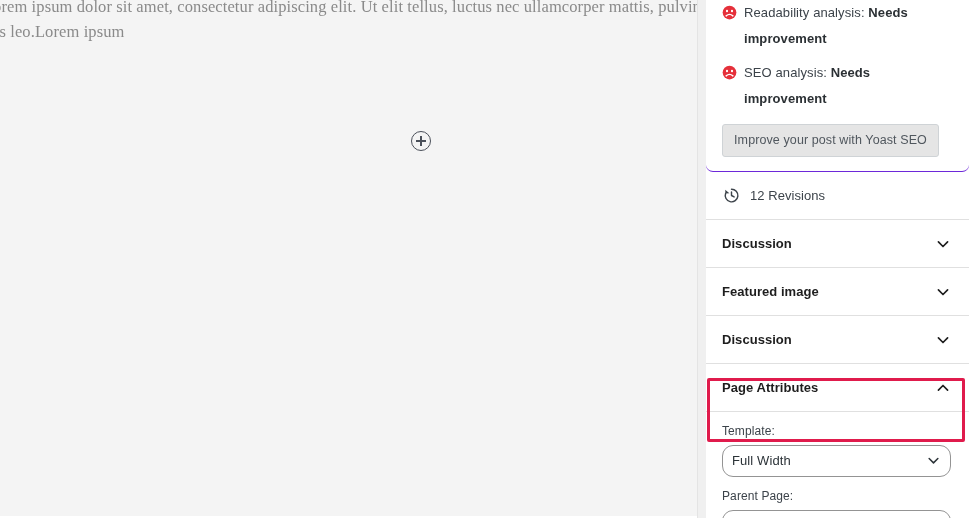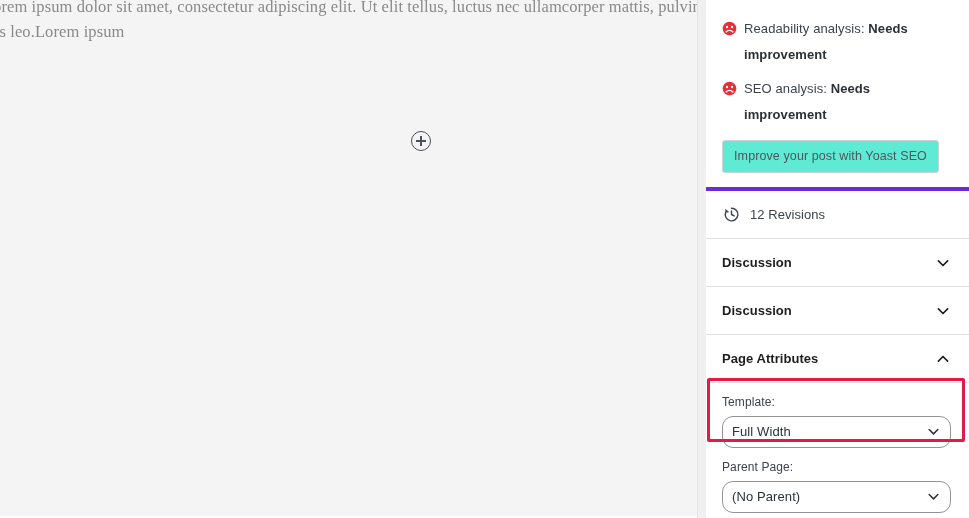--- a/index.html
+++ b/index.html
@@ -94,22 +94,23 @@
     flex: 1 1 auto;
     height: 518px;
     background: #ffffff;
     overflow: hidden;
     font-size: 13px;
     color: #1e1e1e;
   }
 
   
   .yoast-block {
-    padding: 16px 16px 14px 16px;
-    border-bottom: 4px solid #6d28d9;
+    padding: 0 16px 14px 16px;
+    border-bottom: 1px solid #6d28d9;
+    border-radius: 7px;
   }
 
   .analysis-row {
     display: flex;
     align-items: flex-start;
     font-size: 13px;
     line-height: 26px;
     color: #3c434a;
     letter-spacing: .1px;
   }
@@ -124,21 +125,21 @@
   }
 
   .analysis-text { flex: 1 1 auto; }
   .analysis-text b { font-weight: bold; color: #2b3034; }
 
   .yoast-button {
     display: block;
     margin-top: 12px;
     width: 217px;
     height: 33px;
-    background: #5eead4;
+    background: #e5e5e5;
     border: 1px solid #cfd3d6;
     border-radius: 3px;
     color: #50575e;
     font-family: "Liberation Sans", sans-serif;
     font-size: 12.5px;
     line-height: 31px;
     text-align: center;
     cursor: pointer;
     padding: 0;
     letter-spacing: .1px;
@@ -301,20 +302,26 @@
       <span class="panel-title">12 Revisions</span>
     </div>
 
     <div class="panel-row">
       <span class="panel-title">Discussion</span>
       <svg class="chev" viewBox="0 0 24 24">
         <path d="M6.5 9.5 L12 15 L17.5 9.5" fill="none" stroke="#1e1e1e" stroke-width="2" stroke-linecap="round" stroke-linejoin="round"></path>
       </svg>
     </div>
 
+    <div class="panel-row">
+      <span class="panel-title">Featured image</span>
+      <svg class="chev" viewBox="0 0 24 24">
+        <path d="M6.5 9.5 L12 15 L17.5 9.5" fill="none" stroke="#1e1e1e" stroke-width="2" stroke-linecap="round" stroke-linejoin="round"></path>
+      </svg>
+    </div>
 
     <div class="panel-row">
       <span class="panel-title">Discussion</span>
       <svg class="chev" viewBox="0 0 24 24">
         <path d="M6.5 9.5 L12 15 L17.5 9.5" fill="none" stroke="#1e1e1e" stroke-width="2" stroke-linecap="round" stroke-linejoin="round"></path>
       </svg>
     </div>
 
     <div class="panel-row">
       <span class="panel-title">Page Attributes</span>

